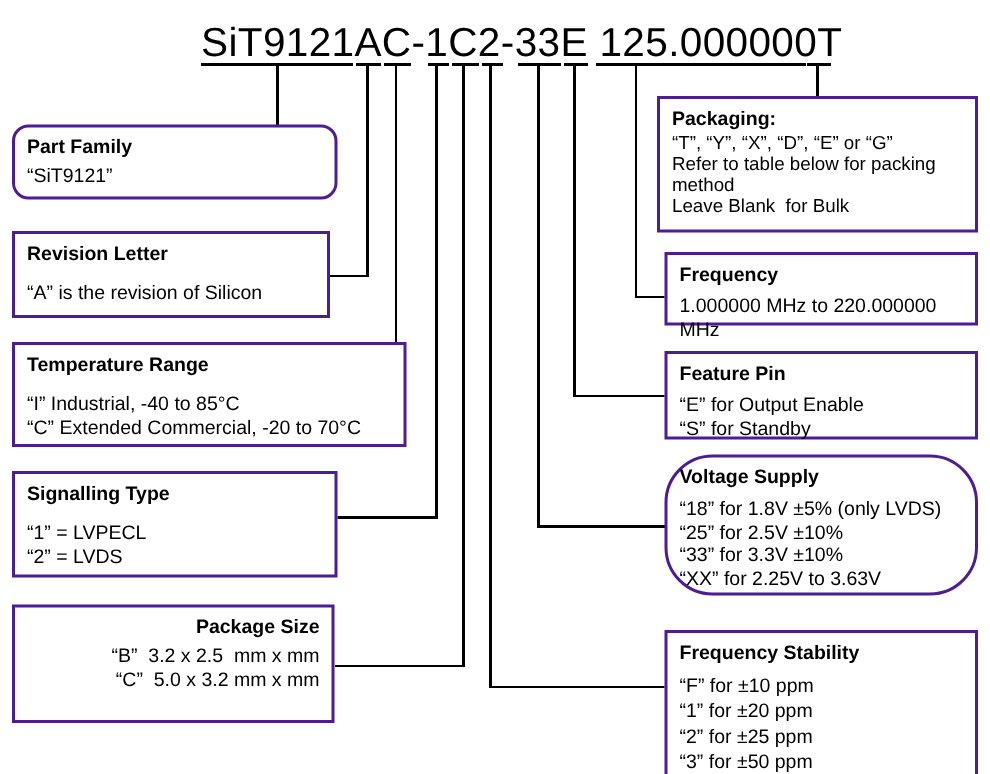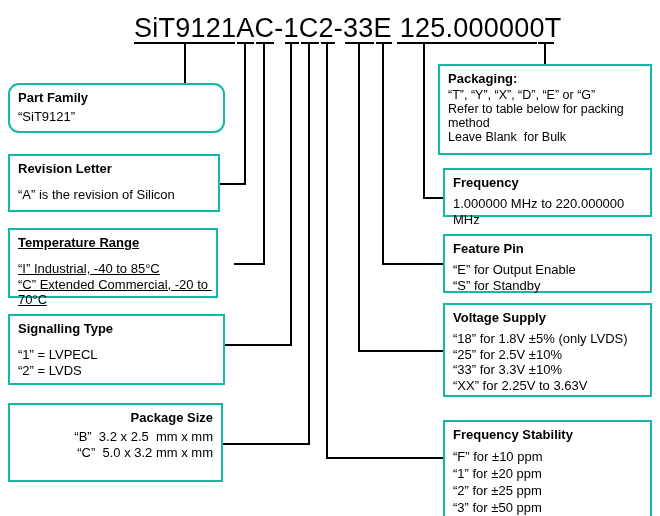--- a/index.html
+++ b/index.html
@@ -17,21 +17,21 @@
     font-size:27px;
     letter-spacing:0.25px;
     white-space:pre;
     color:#000;
   }
   #lines-svg{position:absolute;left:0;top:0;pointer-events:none;}
   .box{
     position:absolute;
     box-sizing:border-box;
     background:#fff;
-    border:2px solid #14b8a6;
+    border:2px solid #4c1d95;
     padding:5px 8px;
   }
   .box-heading{
     font-size:13px;
     font-weight:bold;
     margin-bottom:6px;
     white-space:pre-wrap;
   }
   .box-line{
     font-size:13px;
@@ -69,21 +69,21 @@
   <div class="box gap10" style="left:8px;top:83px;width:217px;height:50px;border-radius:11px;">
     <div class="box-heading" style="margin-bottom:4px">Part Family</div>
     <div class="box-line">“SiT9121”</div>
   </div>
 
   <div class="box gap10" style="left:8px;top:154px;width:212px;height:58px;">
     <div class="box-heading">Revision Letter</div>
     <div class="box-line">“A” is the revision of Silicon</div>
   </div>
 
-  <div class="box gap10" style="left:8px;top:228px;width:210px;height:70px;text-decoration:underline;">
+  <div class="box gap10" style="left:8px;top:228px;width:263px;height:70px;">
     <div class="box-heading">Temperature Range</div>
     <div class="box-line">“I” Industrial, -40 to 85°C</div>
     <div class="box-line">“C” Extended Commercial, -20 to 70°C</div>
   </div>
 
   <div class="box gap10" style="left:8px;top:314px;width:217px;height:71px;">
     <div class="box-heading">Signalling Type</div>
     <div class="box-line">“1” = LVPECL</div>
     <div class="box-line">“2” = LVDS</div>
   </div>
@@ -105,21 +105,21 @@
     <div class="box-heading">Frequency</div>
     <div class="box-line">1.000000 MHz to 220.000000 MHz</div>
   </div>
 
   <div class="box" style="left:443px;top:234px;width:209px;height:59px;">
     <div class="box-heading">Feature Pin</div>
     <div class="box-line">“E” for Output Enable</div>
     <div class="box-line">“S” for Standby</div>
   </div>
 
-  <div class="box" style="left:443px;top:303px;width:209px;height:94px;">
+  <div class="box" style="left:443px;top:303px;width:209px;height:94px;border-radius:32px;">
     <div class="box-heading">Voltage Supply</div>
     <div class="box-line">“18” for 1.8V ±5% (only LVDS)</div>
     <div class="box-line">“25” for 2.5V ±10%</div>
     <div class="box-line">“33” for 3.3V ±10%</div>
     <div class="box-line">“XX” for 2.25V to 3.63V</div>
   </div>
 
   <div class="box stability" style="left:443px;top:420px;width:209px;height:106px;">
     <div class="box-heading">Frequency Stability</div>
     <div class="box-line">“F” for ±10 ppm</div>

